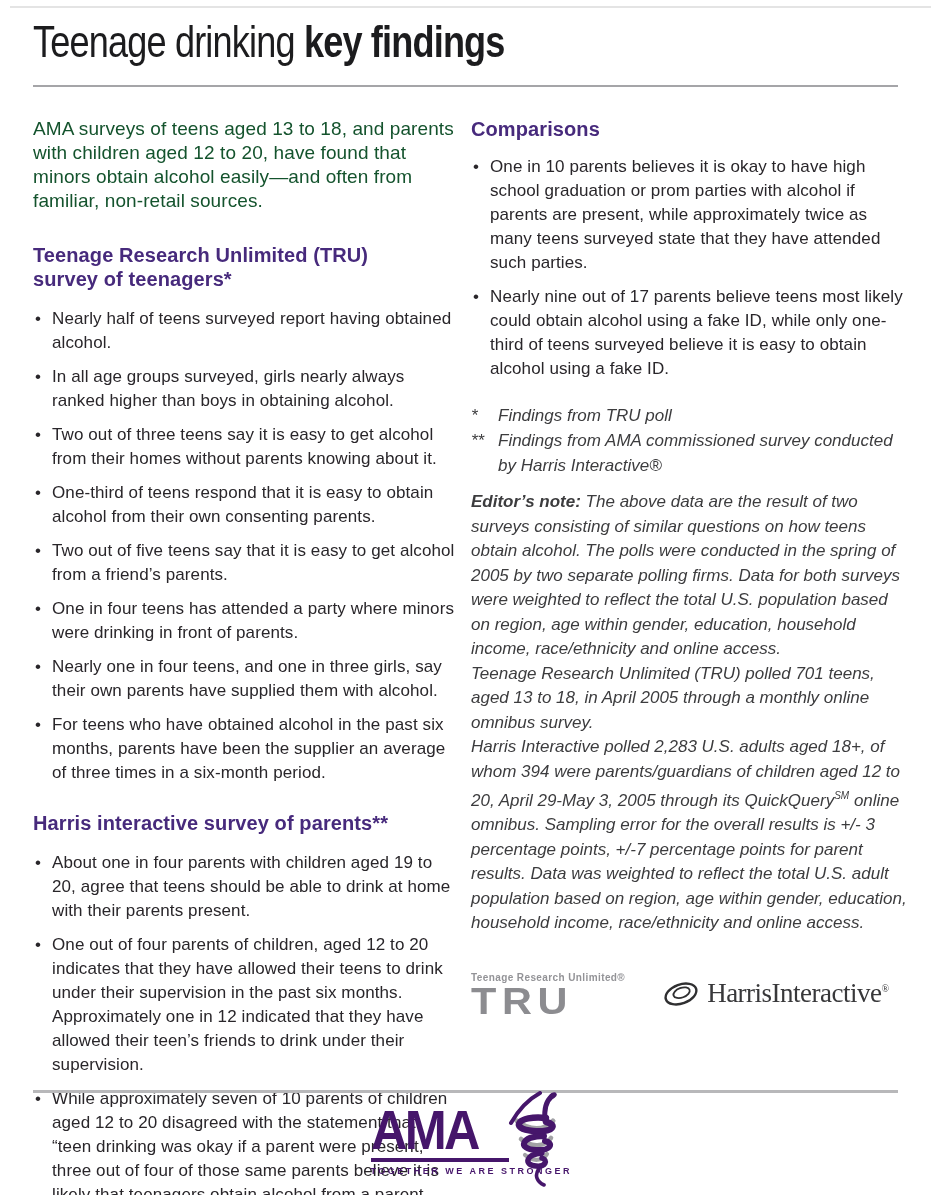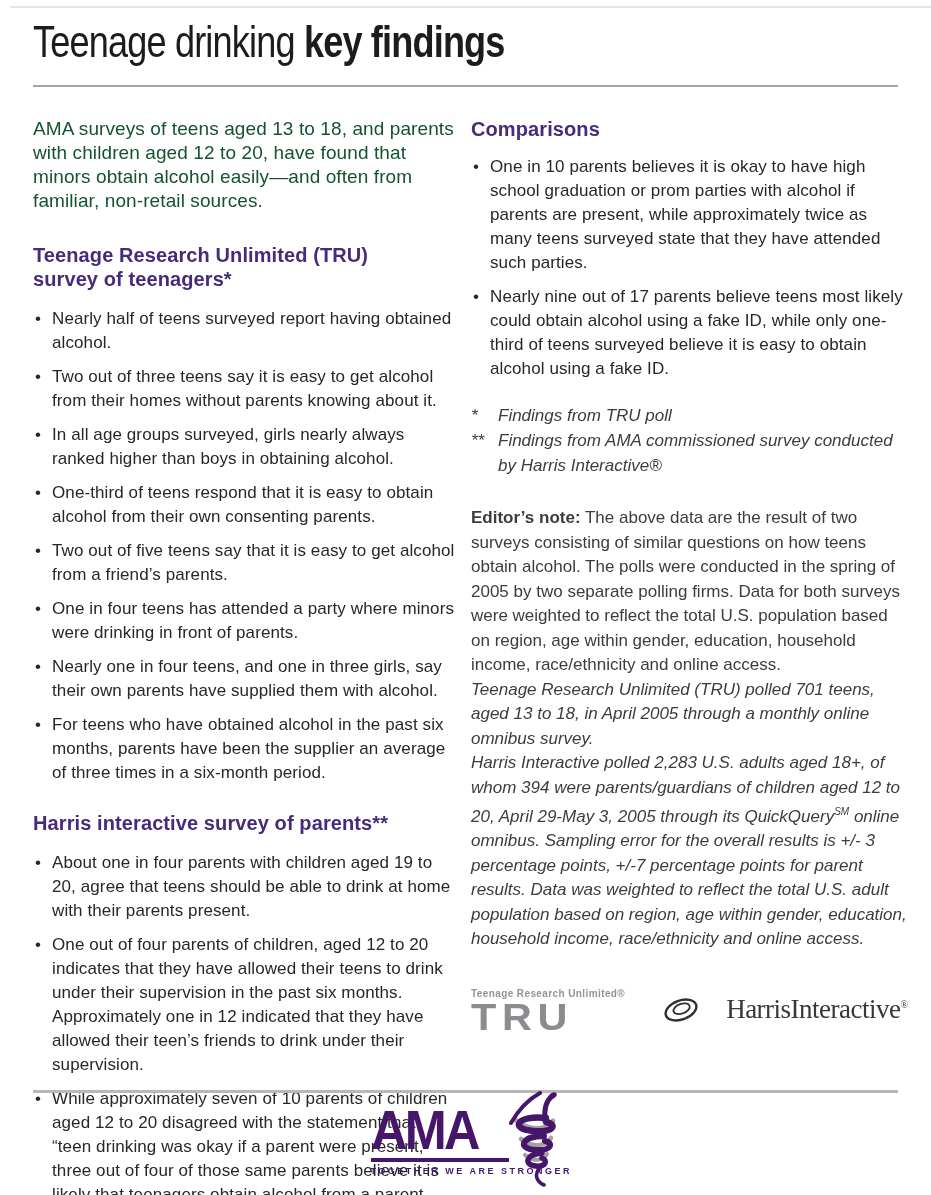--- a/index.html
+++ b/index.html
@@ -46,34 +46,34 @@
   }
   ul.bullets li::before { content:"\2022"; position:absolute; left:2px; color:#29262a; }
 
   .right-heading { margin-bottom:14px; }
 
   .footnotes { margin-top:22px; font-style:italic; font-size:17px; line-height:25px; color:#3c3c3e; }
   .footnote { display:flex; }
   .fn-marker { width:27px; flex:none; }
   .fn-text { flex:1; }
 
-  .editors-note { margin-top:28px; font-size:17px; line-height:24.5px; color:#3c3c3e; }
+  .editors-note { margin-top:12px; font-style:italic; font-size:17px; line-height:24.5px; color:#3c3c3e; }
   .editors-note .lead { font-weight:bold; }
   .ital-para { font-style:italic; font-size:17px; line-height:24.5px; color:#3c3c3e; }
   .ital-para sup { font-size:10px; }
 
   .logos-row { display:flex; align-items:flex-start; margin-top:36px; gap:36px; }
   .tru-logo { flex:none; }
   .tru-small { font-size:10px; font-weight:bold; color:#939397; letter-spacing:.4px; white-space:nowrap; }
   .tru-big {
     font-size:37px; font-weight:bold; color:#8c8c90;
     letter-spacing:5px; line-height:.85; margin-top:3px;
     transform:scaleX(1.12); transform-origin:0 0; white-space:nowrap;
   }
-  .harris-logo { display:flex; align-items:center; gap:23px; margin-top:6px; }
+  .harris-logo { display:flex; align-items:center; gap:4px; margin-top:6px; }
   .harris-text {
     font-family:"Liberation Serif", serif; font-size:27px; color:#38383a;
     letter-spacing:-.5px; white-space:nowrap;
   }
   .harris-text sup { font-size:10px; }
 
   .footer { position:absolute; top:1090px; left:0; right:0; }
   .footer-rule { margin:0 33px; height:3px; background:#b8b8ba; }
   .ama-logo { position:relative; width:190px; margin:14px auto 0 auto; }
   .ama-text {
@@ -104,22 +104,22 @@
     <p class="intro">AMA surveys of teens aged 13 to 18, and parents with children aged 12 to 20, have found that minors obtain alcohol easily—and often from familiar, non-retail sources.</p>
 
     <div class="tru-section">
       <h2 class="section-heading">
         <span>Teenage Research Unlimited (TRU)</span>
         <span>survey of teenagers*</span>
       </h2>
       <ul class="bullets">
 
       <li>Nearly half of teens surveyed report having obtained alcohol.</li>
+          <li>In all age groups surveyed, girls nearly always ranked higher than boys in obtaining alcohol.</li>
           <li>Two out of three teens say it is easy to get alcohol from their homes without parents knowing about it.</li>
-          <li>In all age groups surveyed, girls nearly always ranked higher than boys in obtaining alcohol.</li>
           <li>One-third of teens respond that it is easy to obtain alcohol from their own consenting parents.</li>
           <li>Two out of five teens say that it is easy to get alcohol from a friend’s parents.</li>
           <li>One in four teens has attended a party where minors were drinking in front of parents.</li>
           <li>Nearly one in four teens, and one in three girls, say their own parents have supplied them with alcohol.</li>
           <li>For teens who have obtained alcohol in the past six months, parents have been the supplier an average of three times in a six-month period.</li>
         </ul>
     </div>
 
     <div class="harris-section">
       <h2 class="section-heading">Harris interactive survey of parents**</h2>

